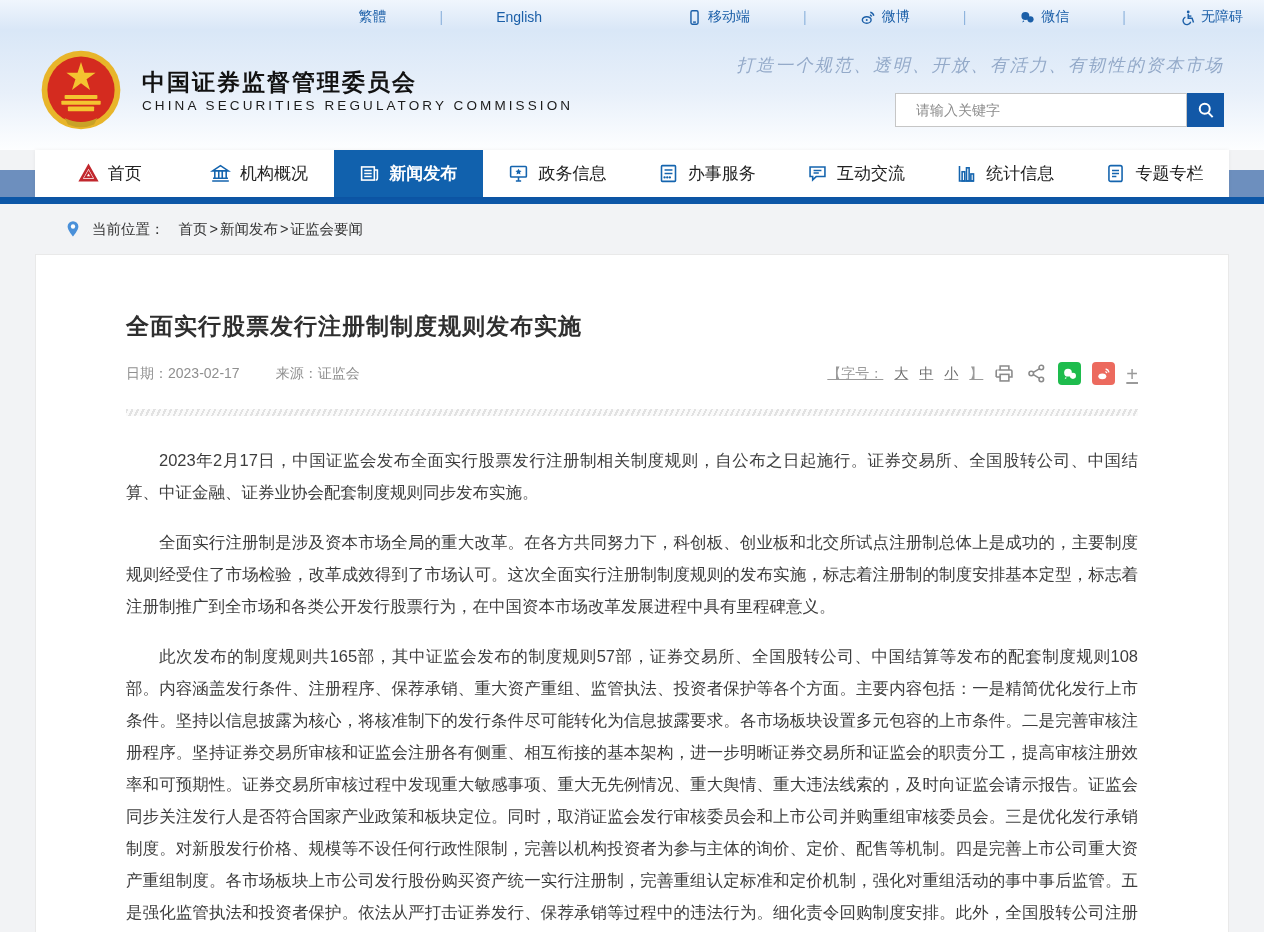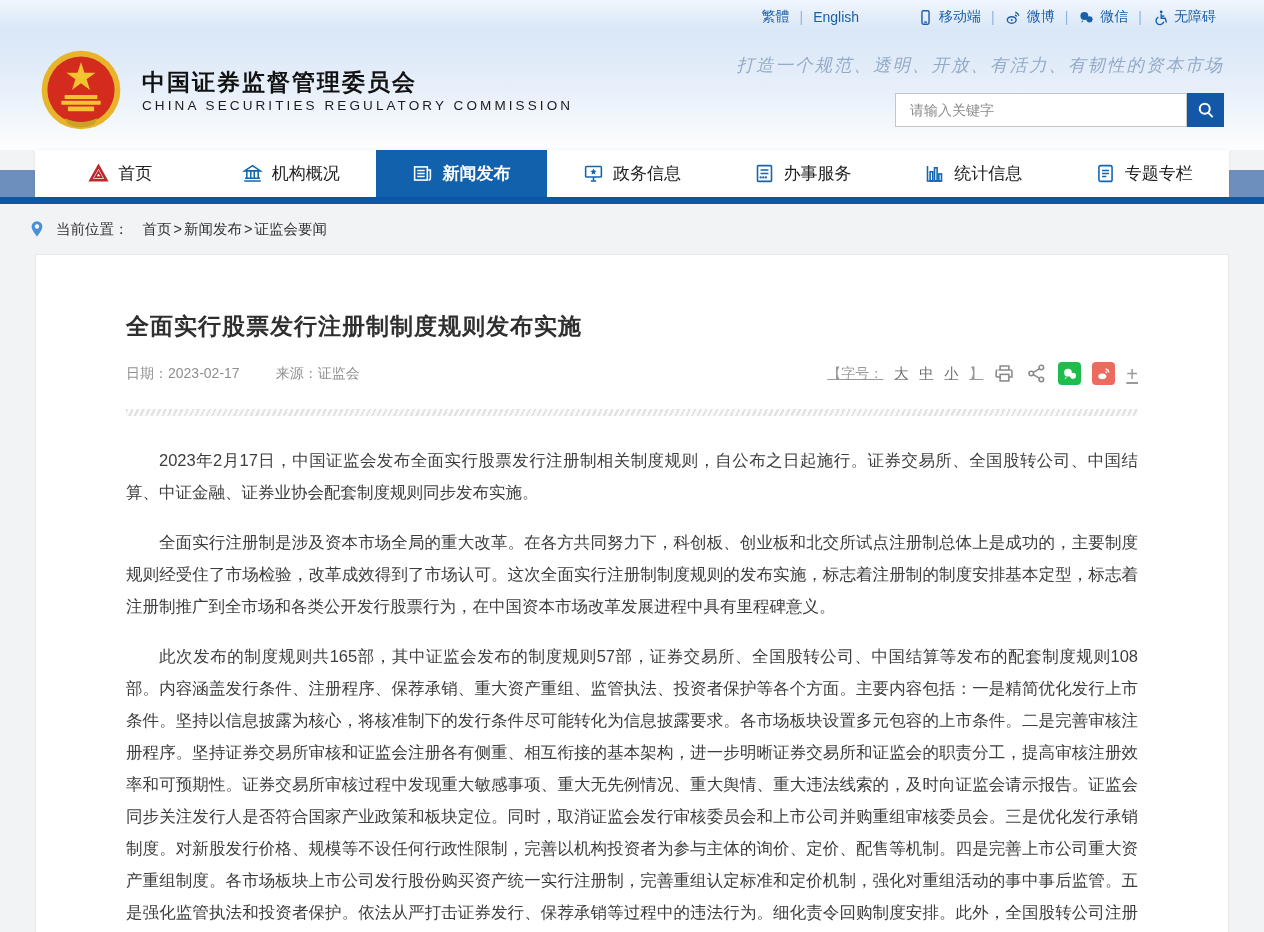--- a/index.html
+++ b/index.html
@@ -8,40 +8,40 @@
     font-family:"Liberation Sans","DejaVu Sans",sans-serif;
     background:#f2f3f5; position:relative; color:#333;
   }
   
   .header-wrap{
     height:150px;
     background:linear-gradient(180deg,#f0f6fd 0%,#d9e7f7 20%,#e8f0fa 62%,#fdfeff 100%);
   }
   .topbar{
     height:34px; display:flex; justify-content:flex-end; align-items:center;
-    padding-right:48px; font-size:14px; color:#1b5fa8;
+    padding-right:21px; font-size:14px; color:#1b5fa8;gap:43px;
   }
   .topbar .tb-item{ display:flex; align-items:center; gap:5px; cursor:pointer; white-space:nowrap; }
   .topbar .sep{ color:#8fb4dd; margin:0 10px; cursor:default; }
   .topbar .gap{ width:58px; }
   .tb-ico{ width:17px; height:17px; display:inline-block; }
   .header{ display:flex; align-items:center; padding:0 40px; height:112px; }
   .emblem{ width:82px; height:82px; flex:0 0 auto; cursor:pointer; }
   .brand{ margin-left:20px; }
   .brand-cn{ font-size:23px; font-weight:700; color:#121212; letter-spacing:2px; }
   .brand-en{ font-size:13.5px; color:#1c1c1c; letter-spacing:3.1px; }
   .header-right{ margin-left:auto; display:flex; flex-direction:column; align-items:flex-end; }
   .slogan{
     font-family:Liberation Sans, sans-serif; font-style:italic;
     font-size:17.5px; color:#94aac9; letter-spacing:2px; margin-bottom:16px; white-space:nowrap;margin-left:6px;
   }
   .searchbar{ display:flex; }
   .searchbar input{
     width:292px; height:34px; border:1px solid #c6c6c6; background:#fff;
-    padding:0 14px; font-size:14px; color:#333; outline:none;
+    padding:0 20px; font-size:14px; color:#333; outline:none;
     font-family:"Liberation Sans","DejaVu Sans",sans-serif;
   }
   .searchbar input::placeholder{ color:#8c8c8c; }
   .search-btn{
     width:37px; height:34px; background:#1258a7; border:none; cursor:pointer;
     display:flex; align-items:center; justify-content:center;
   }
   
   .nav-band{ position:relative; height:54px; }
   .nav-strip{ position:absolute; left:0; right:0; bottom:0; height:7px; background:#0d57a7; }
@@ -53,21 +53,21 @@
   }
   .nav-item{
     flex:1; display:flex; align-items:center; justify-content:center; gap:9px;
     font-size:17px; color:#222; cursor:pointer; white-space:nowrap;
   }
   .nav-item .n-ico{ width:21px; height:21px; color:#1464ae; }
   .nav-item.active{ background:#1161ad; color:#fff; font-weight:700; }
   .nav-item.active .n-ico{ color:#fff; }
   
   .breadcrumb{
-    height:50px; display:flex; align-items:center; padding-left:28px;
+    height:50px; display:flex; align-items:center; padding-left:64px;
     font-size:14.5px; color:#333; background:#f2f3f5;
   }
   .crumb-pin{ width:18px; height:18px; margin-right:10px; }
   .crumb-label{ margin-right:14px; }
   .crumb-link{ cursor:pointer; }
   .crumb-sep{ margin:0 2px; }
   
   .content{
     margin:0 35px; background:#fff; border:1px solid #e9e9e9;
     min-height:700px; padding:56px 90px 40px;
@@ -208,20 +208,27 @@
         </svg>
       <span>政务信息</span>
     </div>
     <div class="nav-item">
       <svg class="n-ico" viewBox="0 0 24 24" fill="none" stroke="currentColor" stroke-width="1.8">
           <rect x="4" y="3" width="16" height="18" rx="1"></rect>
           <path d="M7.5 8h9M7.5 12h9"></path>
           <path d="M7.5 16.5h.1M10.5 16.5h.1M13.5 16.5h.1" stroke-width="2.6" stroke-linecap="round"></path>
         </svg>
       <span>办事服务</span>
+    </div>
+    <div class="nav-item">
+      <svg class="n-ico" viewBox="0 0 24 24" fill="none" stroke="currentColor" stroke-width="1.8">
+          <path d="M3.5 4.5h17v11h-10l-4 3.8v-3.8h-3Z"></path>
+          <path d="M7.5 8.5h9M7.5 11.5h6"></path>
+        </svg>
+      <span>互动交流</span>
     </div>
     <div class="nav-item">
       <svg class="n-ico" viewBox="0 0 24 24" fill="none" stroke="currentColor" stroke-width="1.8">
           <path d="M4 3.5v17h16.5"></path>
           <rect x="7" y="10" width="3" height="10.5"></rect>
           <rect x="12" y="5.5" width="3" height="15"></rect>
           <rect x="17" y="12.5" width="3" height="8"></rect>
         </svg>
       <span>统计信息</span>
     </div>

